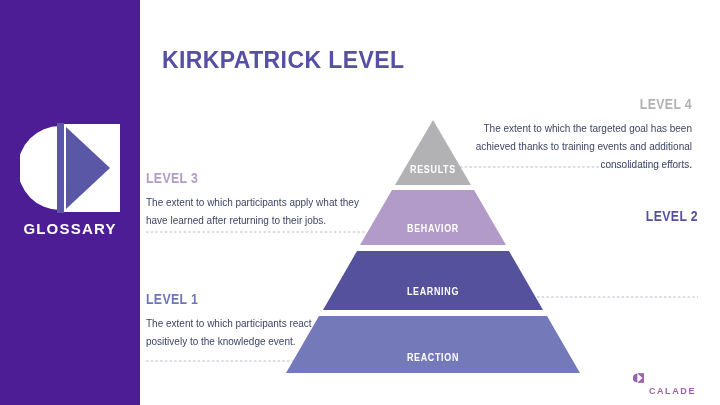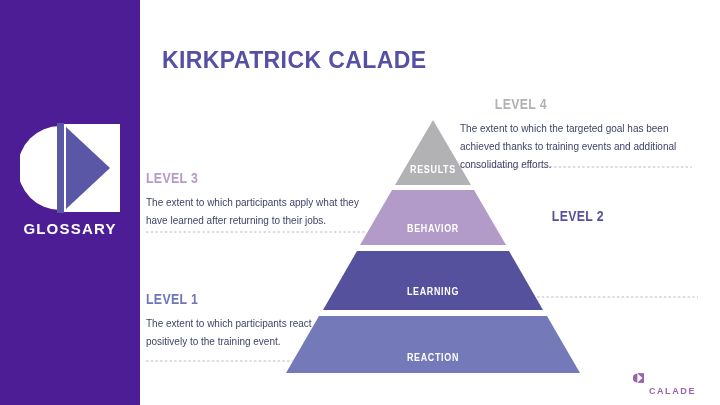--- a/index.html
+++ b/index.html
@@ -43,21 +43,21 @@
   .level-block { position:absolute; }
   .level-block .heading {
     font-size:14.5px; font-weight:700; letter-spacing:0.4px; line-height:16px;
     transform:scaleX(0.85);
   }
   .level-block .desc {
     margin-top:8px; font-size:10px; line-height:18px; color:#3D4566;
   }
   .level-left  { text-align:left; }
   .level-left  .heading { transform-origin:left center; }
-  .level-right { }
+  .level-right { text-align:right; }
   .level-right .heading { transform-origin:right center; }
 
   .lvl4-heading { color:#B2B2B4; }
   .lvl3-heading { color:#B39BC8; }
   .lvl2-heading { color:#55519D; }
   .lvl1-heading { color:#6F75B7; }
 
   #block-l4 { right:28px; top:96px;  width:232px; }
   #block-l3 { left:146px; top:170px; width:218px; }
   #block-l2 { right:22px; top:208px; width:172px; }
@@ -81,21 +81,21 @@
   <div class="sidebar">
     <svg class="sidebar-logo" viewBox="0 0 100 90" xmlns="http://www.w3.org/2000/svg">
       <circle cx="40" cy="45" r="42" fill="#ffffff"></circle>
       <rect x="37" y="0" width="7" height="90" fill="#5A57A6"></rect>
       <rect x="44" y="1" width="56" height="88" fill="#ffffff"></rect>
       <polygon points="46,4 46,86 90,45" fill="#5A57A6"></polygon>
     </svg>
     <div class="sidebar-label">GLOSSARY</div>
   </div>
 
-  <div class="title">KIRKPATRICK CALADE</div>
+  <div class="title">KIRKPATRICK LEVEL</div>
 
   <svg class="diagram" viewBox="0 0 720 405" xmlns="http://www.w3.org/2000/svg">
     <polygon points="433,120 471,185 395,185" fill="#B2B1B4"></polygon>
     <polygon points="392,190 474,190 506,245 360,245" fill="#B29BC8"></polygon>
     <polygon points="357,251 509,251 543,310 323,310" fill="#55519D"></polygon>
     <polygon points="319,316 547,316 580,373 286,373" fill="#747AB9"></polygon>
 
     <g stroke="#A8A8BC" stroke-width="0.8" stroke-dasharray="2.5 2.2">
       <line x1="460" y1="167" x2="692" y2="167"></line>
       <line x1="146" y1="232" x2="367" y2="232"></line>
@@ -118,21 +118,21 @@
     <div class="heading lvl3-heading">LEVEL 3</div>
     <div class="desc">The extent to which participants apply what they have learned after returning to their jobs.</div>
   </div>
 
   <div class="level-block level-right" id="block-l2">
     <div class="heading lvl2-heading">LEVEL 2</div>
   </div>
 
   <div class="level-block level-left" id="block-l1">
     <div class="heading lvl1-heading">LEVEL 1</div>
-    <div class="desc">The extent to which participants react positively to the training event.</div>
+    <div class="desc">The extent to which participants react positively to the knowledge event.</div>
   </div>
 
   <div class="footer-brand">
     <svg width="11" height="10" viewBox="0 0 100 90" xmlns="http://www.w3.org/2000/svg">
       <circle cx="40" cy="45" r="42" fill="#9B63AC"></circle>
       <rect x="37" y="0" width="7" height="90" fill="#ffffff"></rect>
       <rect x="44" y="1" width="56" height="88" fill="#9B63AC"></rect>
       <polygon points="46,8 46,82 86,45" fill="#ffffff"></polygon>
     </svg>
     <span class="brand-text">CALADE</span>

